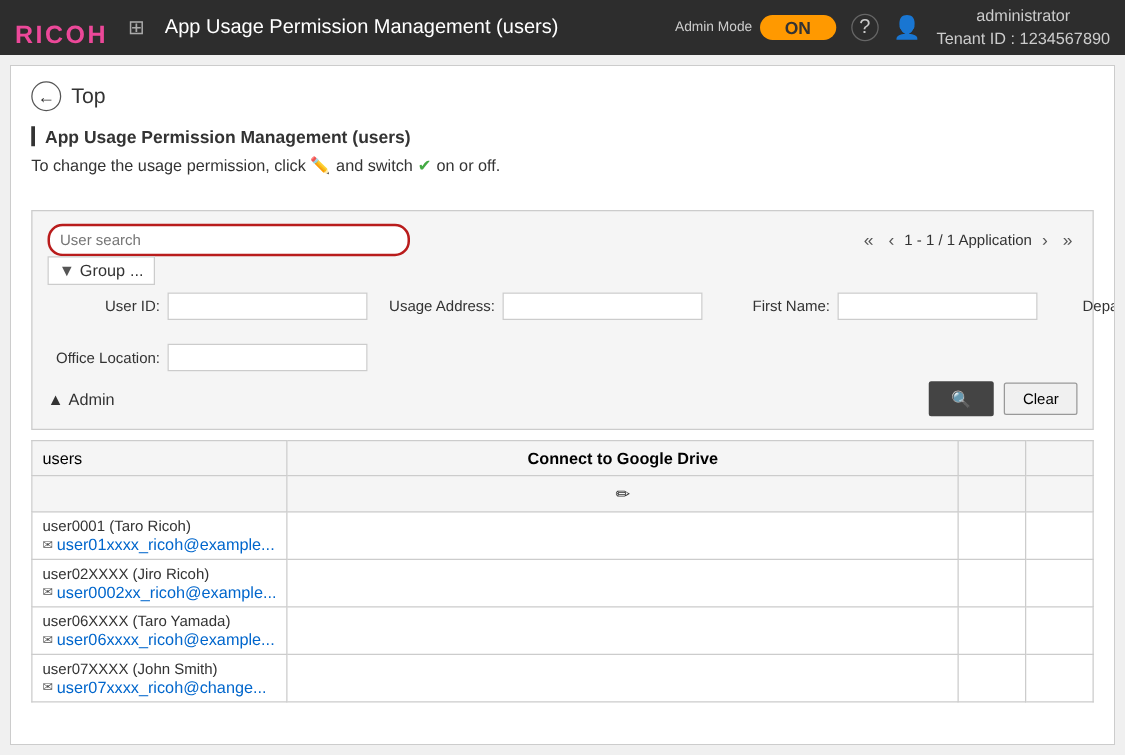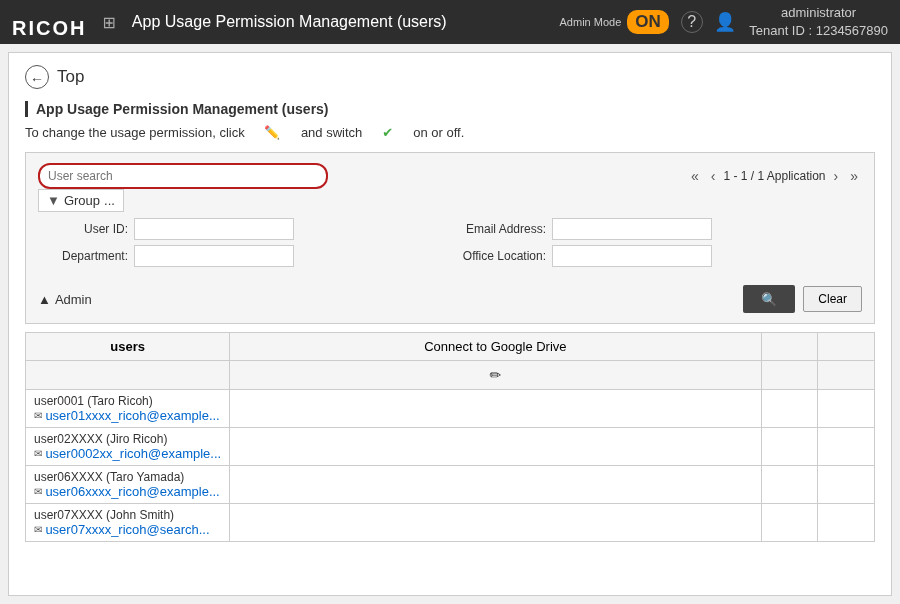--- a/index.html
+++ b/index.html
@@ -8,21 +8,21 @@
     
     .header {
       background: #2d2d2d;
       display: flex;
       align-items: center;
       height: 44px;
       padding: 0 12px;
       gap: 12px;
     }
     .header-logo {
-      color: #ffffff;
+      color: #ec4899;
       font-size: 20px;
       font-weight: bold;
       letter-spacing: 2px;
       margin-right: 4px;
       margin-top: 12px;
     }
     .header-grid-icon {
       color: #aaa;
       font-size: 16px;
       cursor: pointer;
@@ -40,23 +40,23 @@
       gap: 6px;
     }
     .admin-label {
       color: #ccc;
       font-size: 11px;
       text-align: center;
     }
     .toggle-on {
       background: #f90;
       border-radius: 10px;
-      padding: 2px 8px;
-      color: #333;
-      font-size: 17px;
+      padding: 2px 20px;
+      color: #333;
+      font-size: 14px;
       font-weight: bold;
     }
     .header-help {
       color: #ccc;
       font-size: 16px;
       border: 1px solid #666;
       border-radius: 50%;
       width: 22px;
       height: 22px;
       display: flex;
@@ -120,24 +120,24 @@
     .page-title-text {
       font-size: 14px;
       font-weight: bold;
       color: #333;
     }
 
     
     .instruction {
       font-size: 12px;
       color: #333;
-      margin-bottom: 12px;
-      display: flex;
-      align-items: center;
-      gap: 20px;
+      margin-bottom: 28px;
+      display: flex;
+      align-items: center;
+      gap: 4px;
     }
     .edit-icon { color: #555; }
     .check-icon { color: #4a4; }
 
     
     .search-panel {
       border: 1px solid #ccc;
       background: #f5f5f5;
       padding: 10px 12px;
       margin-bottom: 0;
@@ -175,23 +175,23 @@
       padding: 3px 8px;
       cursor: pointer;
       font-size: 12px;
       color: #333;
     }
     .filter-icon { color: #555; }
 
     
     .form-grid {
       display: grid;
-      grid-template-columns: 1fr 1fr;
-      gap: 5px 12px;
-      margin-bottom: 18px;
+      grid-template-columns: 1fr 1fr 1fr 1fr;
+      gap: 19px 12px;
+      margin-bottom: 8px;
     }
     .form-row {
       display: flex;
       align-items: center;
       gap: 6px;
     }
     .form-label {
       font-size: 12px;
       color: #333;
       text-align: right;
@@ -251,25 +251,25 @@
     .data-table th, .data-table td {
       border: 1px solid #ccc;
       padding: 6px 8px;
       vertical-align: top;
     }
     .data-table thead tr {
       background: #f5f5f5;
     }
     .th-users {
       width: 160px;
-      text-align: center;
+      text-align: left;
+      font-weight: normal;
+    }
+    .th-app {
       font-weight: bold;
-    }
-    .th-app {
-      font-weight: normal;
     }
     .th-empty {
       background: #f5f5f5;
     }
 
     .users-cell {
       text-align: center;
       font-size: 12px;
     }
     .app-cell {
@@ -389,21 +389,25 @@
         <span>...</span>
       </button>
     </div>
 
     <div class="form-grid">
       <div class="form-row">
         <span class="form-label">User ID:</span>
         <input class="form-input" type="text" style="">
       </div>
       <div class="form-row">
-        <span class="form-label">Email Address:</span>
+        <span class="form-label">Usage Address:</span>
+        <input class="form-input" type="text" style="">
+      </div>
+      <div class="form-row">
+        <span class="form-label">First Name:</span>
         <input class="form-input" type="text" style="">
       </div>
       <div class="form-row">
         <span class="form-label">Department:</span>
         <input class="form-input" type="text" style="">
       </div>
       <div class="form-row">
         <span class="form-label">Office Location:</span>
         <input class="form-input" type="text" style="">
       </div>
@@ -475,21 +479,21 @@
         </td>
         <td></td>
         <td></td>
         <td></td>
       </tr>
       <tr class="user-row">
         <td>
           <div class="user-name">user07XXXX (John Smith)</div>
           <div class="user-email">
             <span class="email-icon">✉</span>
-            <span>user07xxxx_ricoh@search...</span>
+            <span>user07xxxx_ricoh@change...</span>
           </div>
         </td>
         <td></td>
         <td></td>
         <td></td>
       </tr>
     </tbody>
   </table>
 
 </div>

